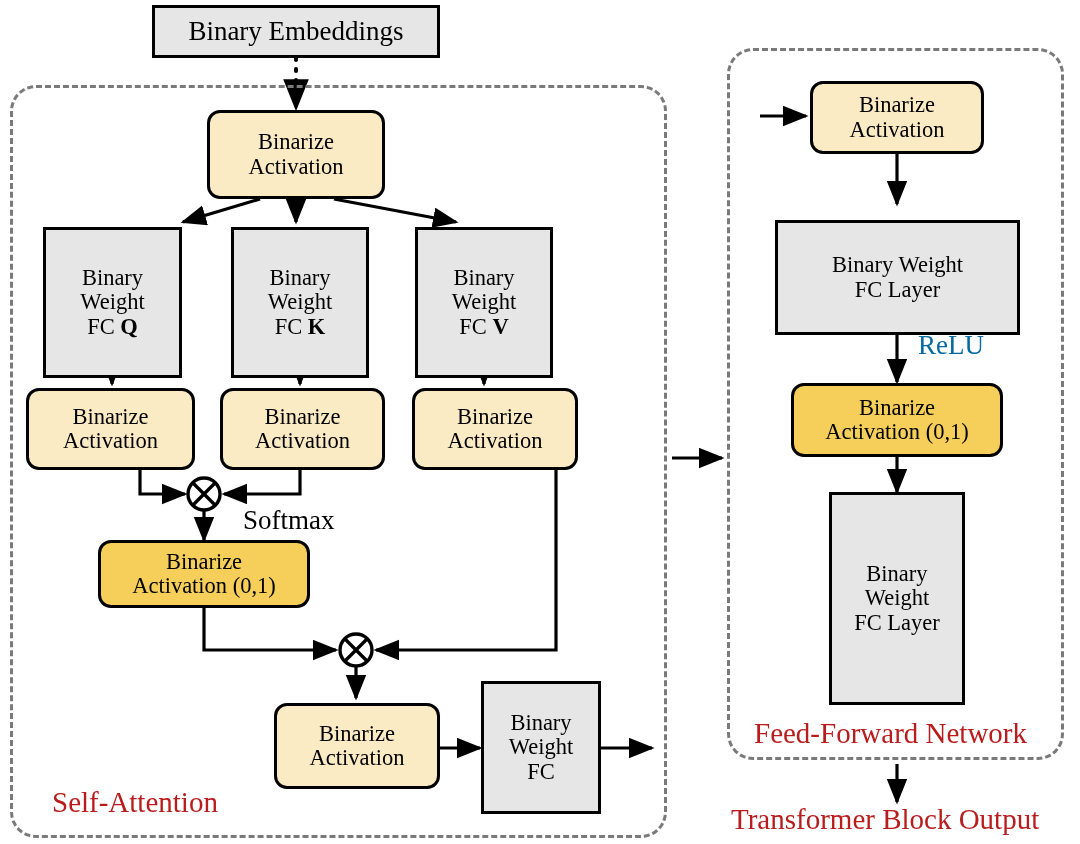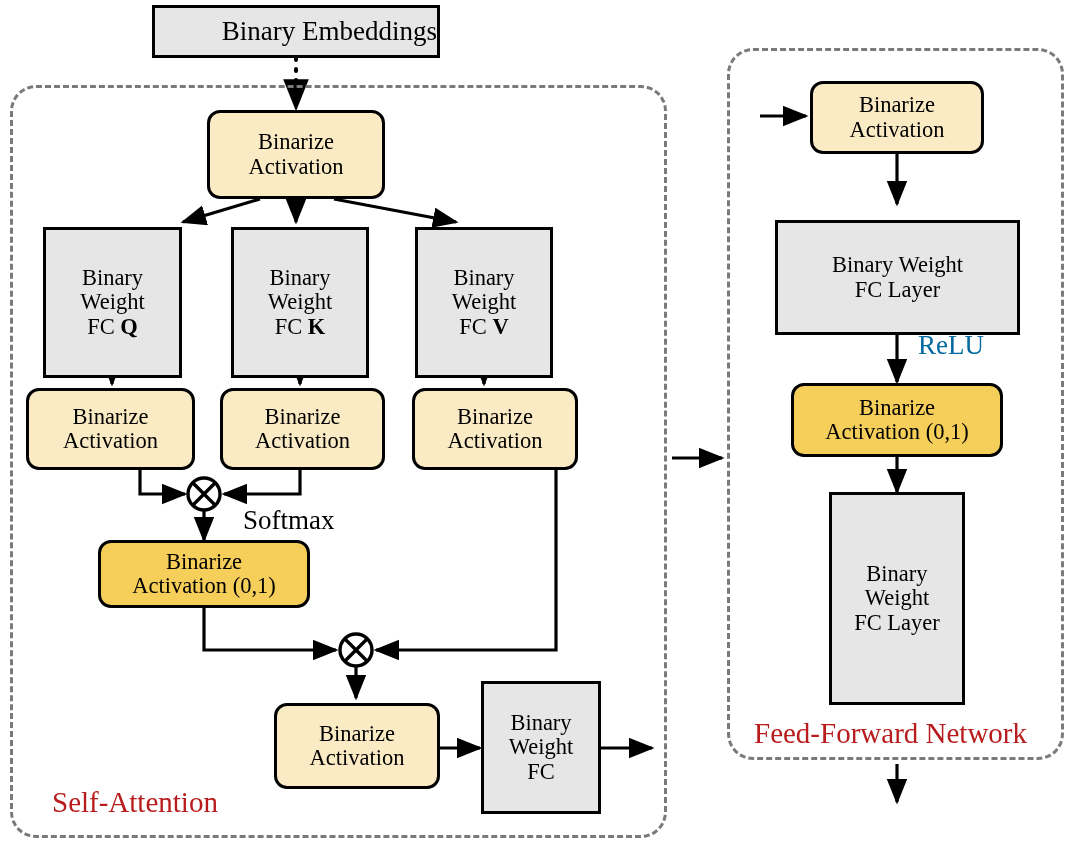--- a/index.html
+++ b/index.html
@@ -66,21 +66,21 @@
     <line x1="897" y1="318" x2="897" y2="382" stroke="#000" stroke-width="3.2" marker-end="url(#ah)"></line>
 
     <line x1="897" y1="457" x2="897" y2="492" stroke="#000" stroke-width="3.2" marker-end="url(#ah)"></line>
 
     <line x1="897" y1="764" x2="897" y2="802" stroke="#000" stroke-width="3.2" marker-end="url(#ah)"></line>
   </svg>
 
   <div class="panel" style="left:10px;top:85px;width:657px;height:753px;"></div>
   <div class="panel" style="left:727px;top:48px;width:337px;height:712px;"></div>
 
-  <div class="node gray nd" style="left:152px;top:5px;width:288px;height:53px;justify-content:flex-end;">
+  <div class="node gray nd" style="left:152px;top:5px;width:288px;height:53px;">
     <span>Binary Embeddings</span>
   </div>
 
   <div class="node ylight nd" style="left:207px;top:110px;width:178px;height:89px;">
     <span>
       <small>Binarize</small>
       <small>Activation</small>
     </span>
   </div>
 
@@ -195,14 +195,15 @@
   <div class="node gray nd" style="left:829px;top:492px;width:136px;height:213px;">
     <span>
       <small>Binary</small>
       <small>Weight</small>
       <small>FC Layer</small>
     </span>
   </div>
 
   <div class="plain" style="left:750px;top:717px;font-size:29px;background:#fff;padding:0 4px;">Feed-Forward Network</div>
 
+  <div class="plain" style="left:731px;top:803px;font-size:29px;">Transformer Block Output</div>
 
 </div>
 
 </body></html>

